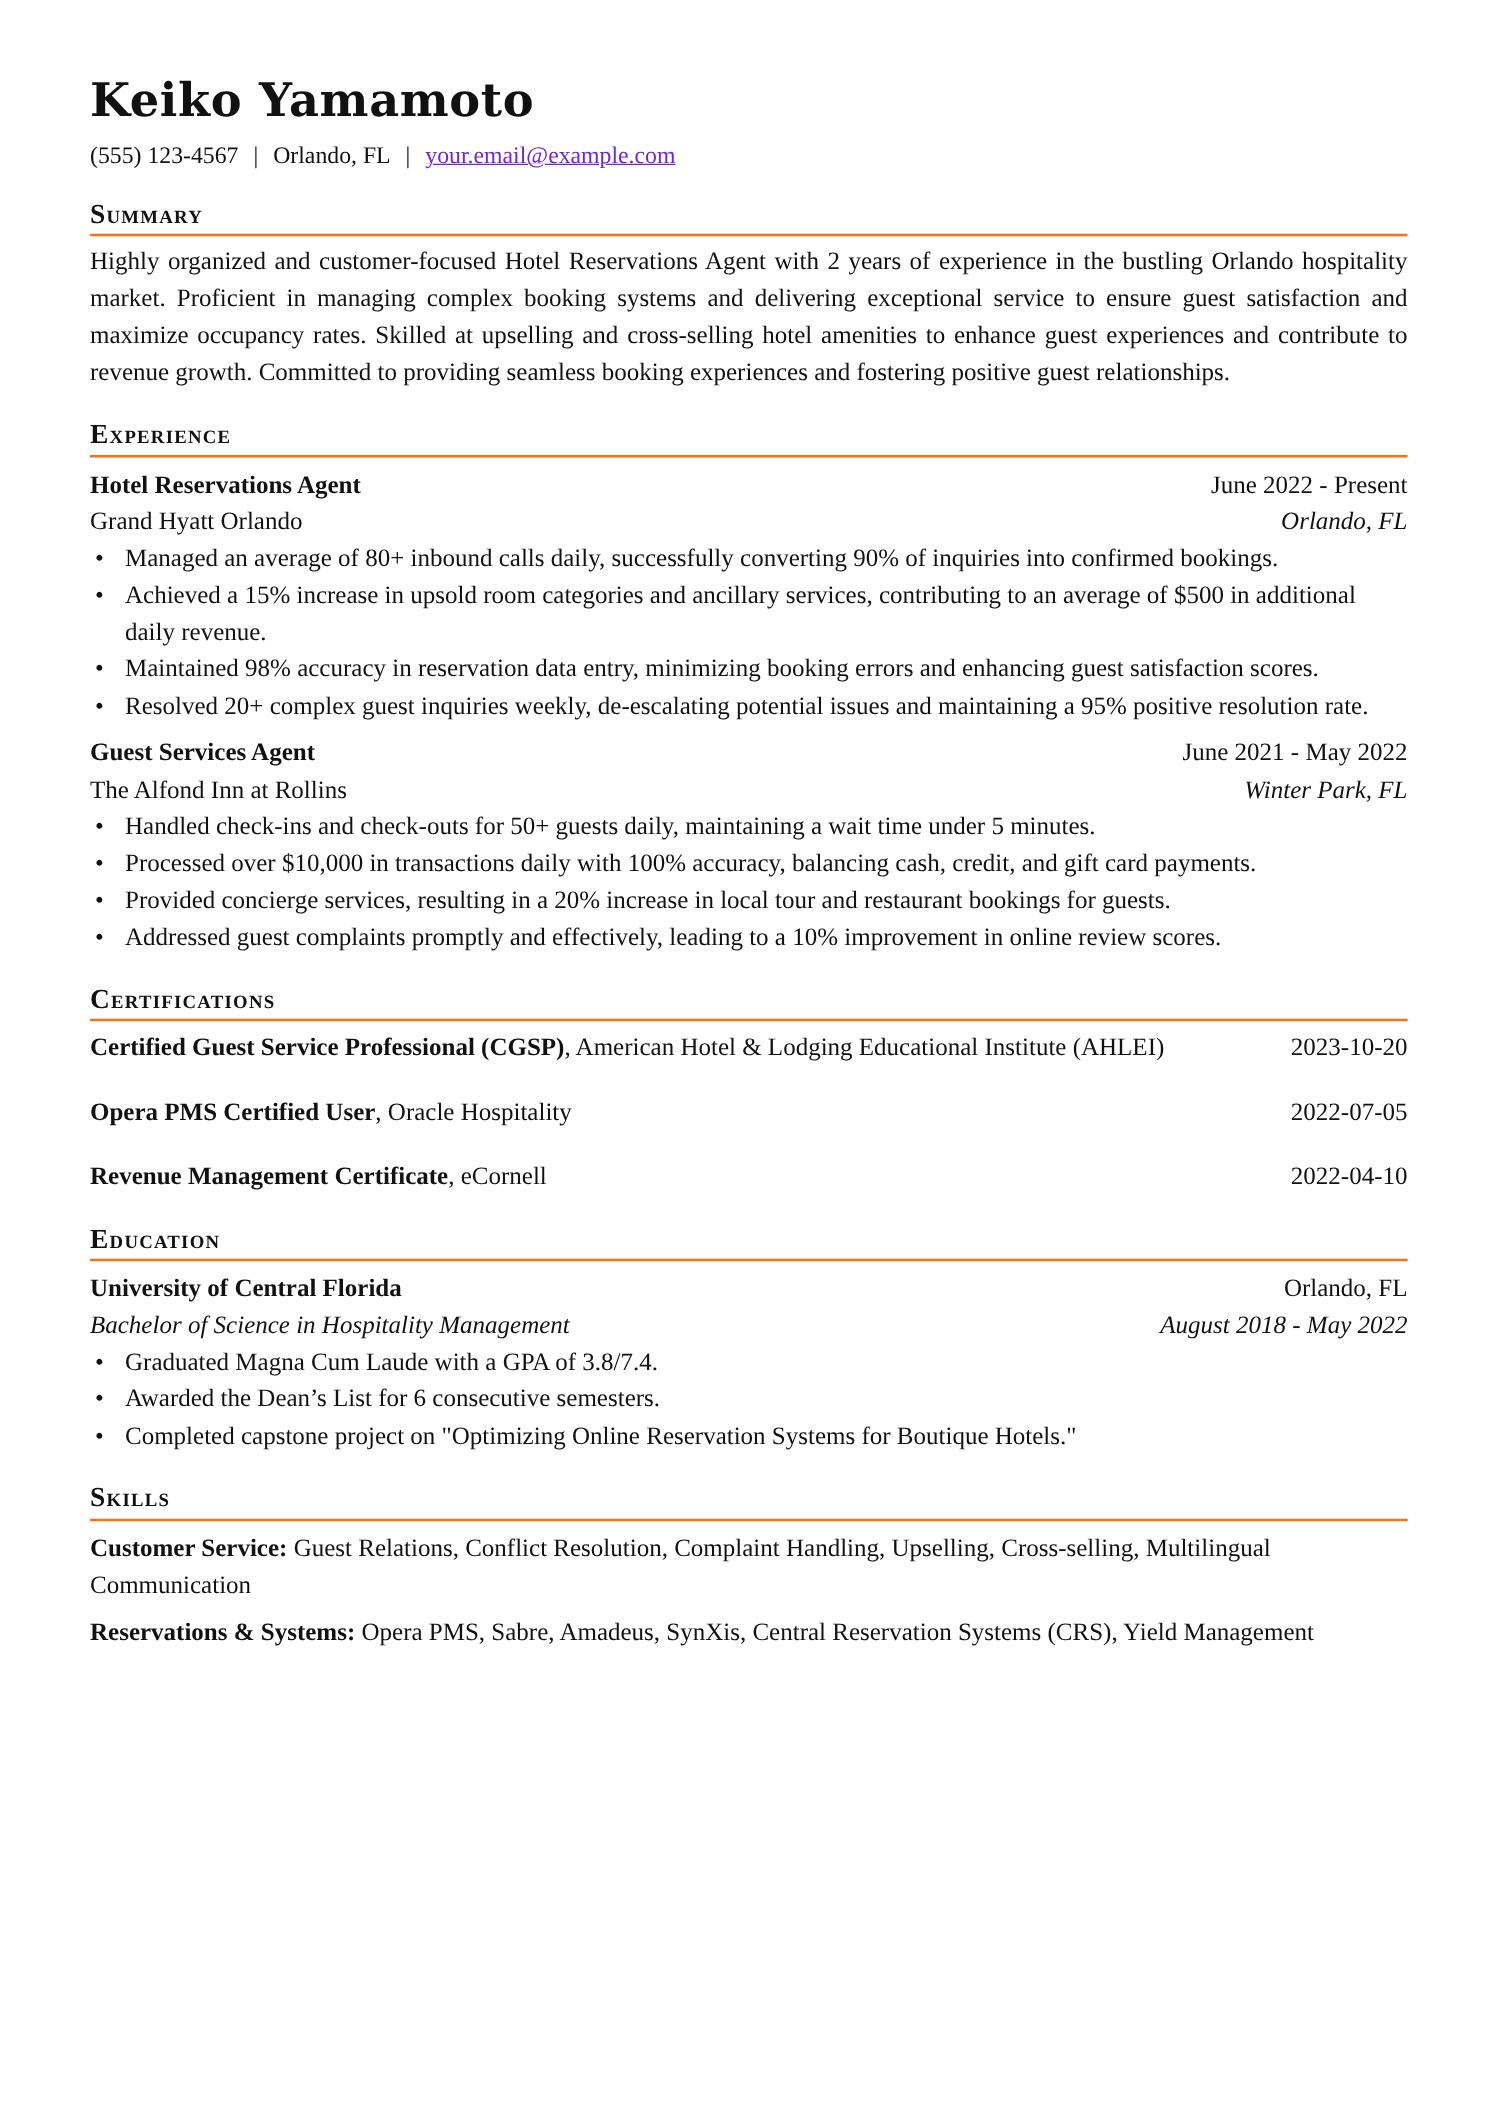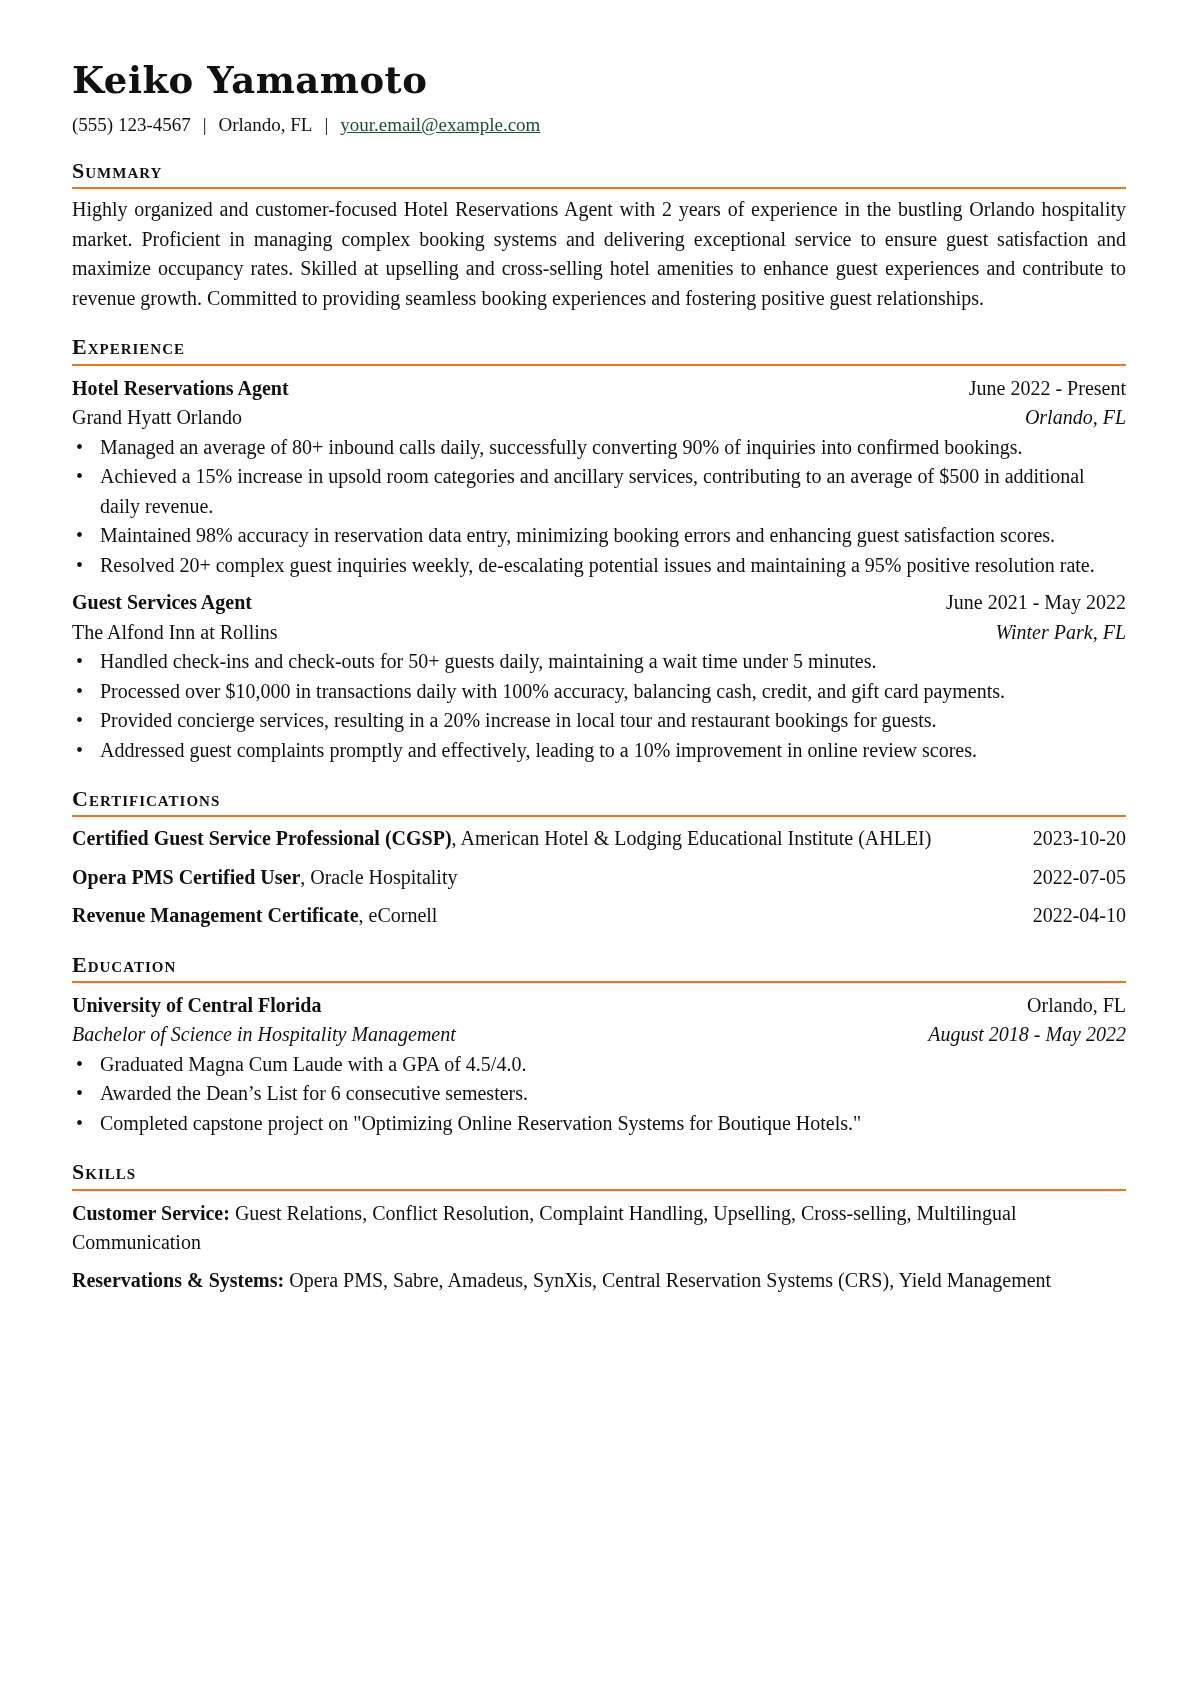--- a/index.html
+++ b/index.html
@@ -8,41 +8,41 @@
     font-family: "DejaVu Serif", "Liberation Serif", serif;
     color: #111111;
   }
   .page { position: absolute; left: 72px; top: 58px; width: 1054px; }
   .name {
     font-family: "DejaVu Serif", serif; font-weight: bold;
     font-size: 37px; letter-spacing: 0.5px; margin: 0; line-height: 1.2;
   }
   .contact { font-size: 19px; margin-top: 12px; line-height: 1.2; font-family: "Liberation Serif", serif; }
   .contact .sep { margin: 0 12px; }
-  .contact a { color: #14532d; text-decoration: underline; }
+  .contact a { color: #6d28d9; text-decoration: underline; }
   .section { margin-top: 22px; }
   .section-title {
     font-family: "Liberation Serif", serif; font-weight: bold; font-size: 22px;
     font-variant: small-caps; letter-spacing: 1px; line-height: 1.1;
     padding-bottom: 4px; border-bottom: 2px solid #f97316;
   }
   .text { font-family: "Liberation Serif", serif; font-size: 20px; line-height: 29.5px; }
   .summary { margin-top: 6px; text-align: justify; }
   .row { display: flex; justify-content: space-between; align-items: baseline; }
   .bold { font-weight: bold; }
   .italic { font-style: italic; }
   .job { margin-top: 8px; }
   .job + .job { margin-top: 8px; }
   ul.bullets { margin: 0; padding: 0 0 0 28px; list-style: none; }
   ul.bullets li { position: relative; }
   ul.bullets li::before {
     content: "\2022"; position: absolute; left: -24px; top: 0;
   }
   .cert { margin-top: 7px; }
-  .cert + .cert { margin-top: 9px; }
+  .cert + .cert { margin-top: 22px; }
   .skill { margin-top: 8px; }
   .skill + .skill { margin-top: 8px; }
 </style>
 </head>
 <body>
 
 <div class="page">
 
   <h1 class="name">Keiko Yamamoto</h1>
   <div class="contact">
@@ -116,21 +116,21 @@
     <div class="job text">
       <div class="row">
         <span class="bold">University of Central Florida</span>
         <span>Orlando, FL</span>
       </div>
       <div class="row">
         <span class="italic">Bachelor of Science in Hospitality Management</span>
         <span class="italic">August 2018 - May 2022</span>
       </div>
       <ul class="bullets">
-        <li>Graduated Magna Cum Laude with a GPA of 4.5/4.0.</li>
+        <li>Graduated Magna Cum Laude with a GPA of 3.8/7.4.</li>
         <li>Awarded the Dean’s List for 6 consecutive semesters.</li>
         <li>Completed capstone project on "Optimizing Online Reservation Systems for Boutique Hotels."</li>
       </ul>
     </div>
   </div>
 
   <div class="section">
     <div class="section-title">Skills</div>
     <div class="skill text">
       <span class="bold">Customer Service:</span><span> Guest Relations, Conflict Resolution, Complaint Handling, Upselling, Cross-selling, Multilingual Communication</span>

